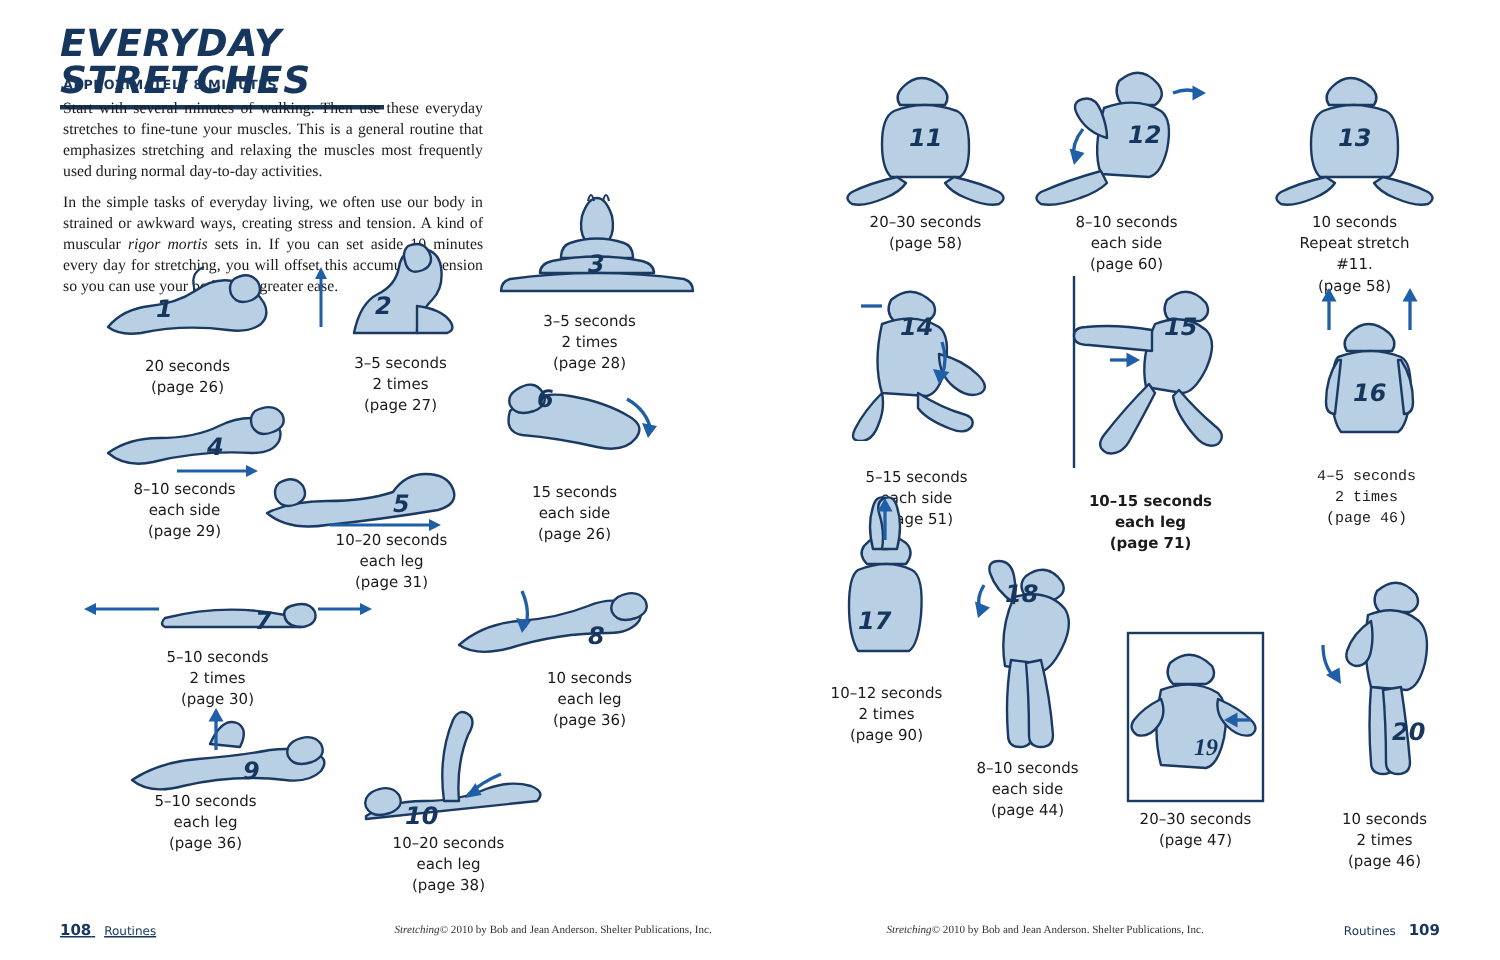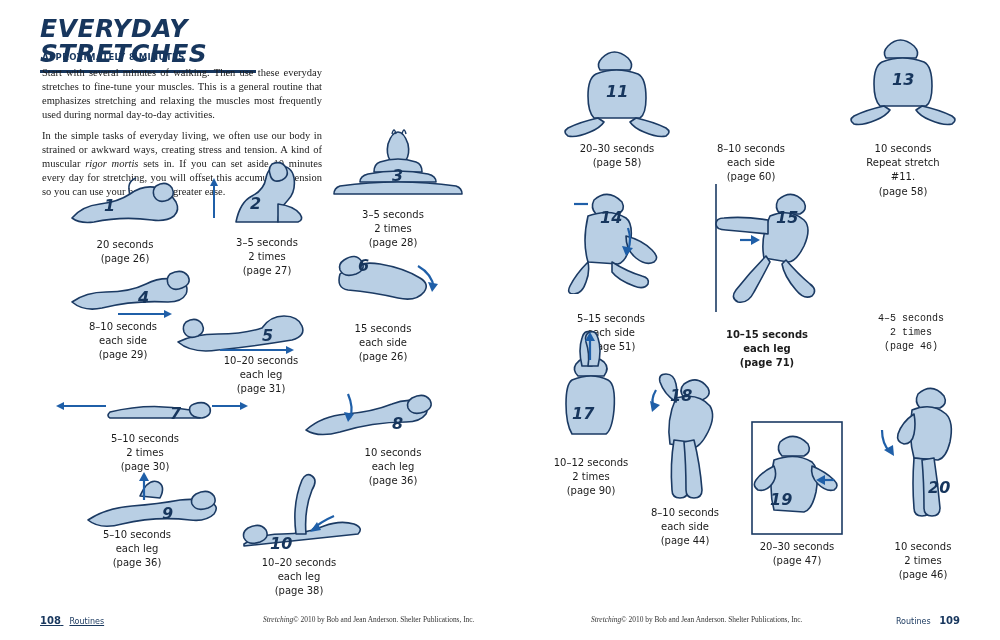--- a/index.html
+++ b/index.html
@@ -318,27 +318,44 @@
         <path d="M74 78 q18 4 30 10 q6 4 0 8 q-8 2 -22 -4 q-10 -4 -14 -10 z"></path>
       </g>
     </svg>
     <div class="num" style="left:44px;top:42px;">11</div>
   </div>
   <div class="cap" style="left:72px;top:142px;">
     <div>20–30 seconds</div>
     <div>(page 58)</div>
   </div>
 
+  <div class="fig" style="left:186px;top:38px;">
+    <svg width="130" height="104" viewBox="0 0 130 104">
+      <g fill="#b9cfe4" stroke="#1b3a63" stroke-width="1.6" stroke-linejoin="round">
+        <path d="M60 16 q14 -12 26 2 q6 8 -2 14 l-22 0 q-6 -8 -2 -16 z"></path>
+        <path d="M50 34 q22 -8 38 2 q8 6 4 26 q-4 16 -12 18 l-32 -2 q-6 -16 2 -44 z"></path>
+        <path d="M48 76 q-22 6 -40 14 q-6 4 0 8 q10 2 26 -4 q12 -4 18 -10 z"></path>
+        <path d="M52 54 q-14 -4 -20 -16 q-4 -8 4 -10 q8 -2 12 8 q4 10 4 18 z"></path>
+      </g>
+      <g stroke="#1f5fa8" stroke-width="2.2" fill="none">
+        <path d="M36 48 q-8 10 -6 20"></path>
+          <path d="M30 72 l7 -8 l-10 -3 z" fill="#1f5fa8" stroke="none"></path>
+        <path d="M96 24 q10 -4 18 0"></path>
+          <path d="M118 24 l-9 -5 l0 10 z" fill="#1f5fa8" stroke="none"></path>
+      </g>
+    </svg>
+    <div class="num" style="left:66px;top:42px;">12</div>
+  </div>
   <div class="cap" style="left:206px;top:142px;">
     <div>8–10 seconds</div>
     <div>each side</div>
     <div>(page 60)</div>
   </div>
 
-  <div class="fig" style="left:348px;top:28px;">
+  <div class="fig" style="left:348px;top:40px;">
     <svg width="110" height="100" viewBox="0 0 110 100">
       <g fill="#b9cfe4" stroke="#1b3a63" stroke-width="1.6" stroke-linejoin="round">
         <path d="M40 18 q12 -12 26 0 q6 6 2 12 l-30 0 q-4 -6 2 -12 z"></path>
         <path d="M34 34 q20 -8 42 0 q8 4 8 24 q0 16 -6 20 l-46 0 q-6 -6 -6 -22 q0 -18 8 -22 z"></path>
         <path d="M36 78 q-18 4 -30 10 q-6 4 0 8 q8 2 22 -4 q10 -4 14 -10 z"></path>
         <path d="M74 78 q18 4 30 10 q6 4 0 8 q-8 2 -22 -4 q-10 -4 -14 -10 z"></path>
       </g>
     </svg>
     <div class="num" style="left:44px;top:42px;">13</div>
   </div>
@@ -387,20 +404,37 @@
       </g>
     </svg>
     <div class="num" style="left:72px;top:26px;">15</div>
   </div>
   <div class="cap" style="left:222px;top:328px;font-weight:bold;">
     <div>10–15 seconds</div>
     <div>each leg</div>
     <div>(page 71)</div>
   </div>
 
+  <div class="fig" style="left:358px;top:190px;">
+    <svg width="110" height="120" viewBox="0 0 110 120">
+      <g fill="#b9cfe4" stroke="#1b3a63" stroke-width="1.6" stroke-linejoin="round">
+        <path d="M42 32 q12 -12 26 0 q6 6 2 12 l-30 0 q-4 -6 2 -12 z"></path>
+        <path d="M34 48 q22 -8 42 0 q8 4 6 28 q-2 18 -8 22 l-38 0 q-6 -8 -6 -26 q0 -20 4 -24 z"></path>
+        <path d="M34 50 q-8 12 -8 28 q0 8 6 8 l4 -36 z"></path>
+        <path d="M76 50 q8 12 8 28 q0 8 -6 8 l-4 -36 z"></path>
+      </g>
+      <g stroke="#1f5fa8" stroke-width="2.2" fill="none">
+        <path d="M28 30 L28 8"></path>
+          <path d="M28 2 l-5 9 l10 0 z" fill="#1f5fa8" stroke="none"></path>
+        <path d="M82 30 L82 8"></path>
+          <path d="M82 2 l-5 9 l10 0 z" fill="#1f5fa8" stroke="none"></path>
+      </g>
+    </svg>
+    <div class="num" style="left:44px;top:62px;">16</div>
+  </div>
   <div class="cap" style="left:366px;top:312px;font-family:Liberation Mono, monospace;">
     <div>4–5 seconds</div>
     <div>2 times</div>
     <div>(page 46)</div>
   </div>
 
   <div class="fig" style="left:50px;top:330px;">
     <svg width="80" height="124" viewBox="0 0 80 124">
       <g fill="#b9cfe4" stroke="#1b3a63" stroke-width="1.6" stroke-linejoin="round">
         <path d="M26 34 q12 -14 28 -2 q6 6 0 14 l-26 0 q-6 -6 -2 -12 z"></path>
@@ -450,21 +484,21 @@
         <path d="M42 24 q14 -12 28 2 q4 8 -4 12 l-22 0 q-6 -6 -2 -14 z"></path>
         <path d="M36 42 q22 -8 38 2 q8 8 4 30 q-4 18 -12 20 l-30 -2 q-6 -22 0 -50 z"></path>
         <path d="M74 48 q14 6 22 14 q6 6 0 10 q-8 2 -16 -6 q-8 -8 -6 -18 z"></path>
         <path d="M36 48 q-12 6 -18 14 q-4 6 2 10 q8 2 14 -6 q6 -8 2 -18 z"></path>
       </g>
       <g stroke="#1f5fa8" stroke-width="2.2" fill="none">
         <path d="M96 62 l-14 0"></path>
           <path d="M78 62 l9 -5 l0 10 z" fill="#1f5fa8" stroke="none"></path>
       </g>
     </svg>
-    <div class="num" style="left:32px;top:72px;">19</div>
+    <div class="num" style="left:58px;top:72px;font-family:Liberation Serif, serif;">19</div>
   </div>
   <div class="cap" style="left:252px;top:540px;">
     <div>20–30 seconds</div>
     <div>(page 47)</div>
   </div>
 
   <div class="fig" style="left:366px;top:378px;">
     <svg width="110" height="140" viewBox="0 0 110 140">
       <g fill="#b9cfe4" stroke="#1b3a63" stroke-width="1.6" stroke-linejoin="round">
         <path d="M52 16 q14 -12 26 2 q4 8 -4 12 l-20 0 q-6 -6 -2 -14 z"></path>

